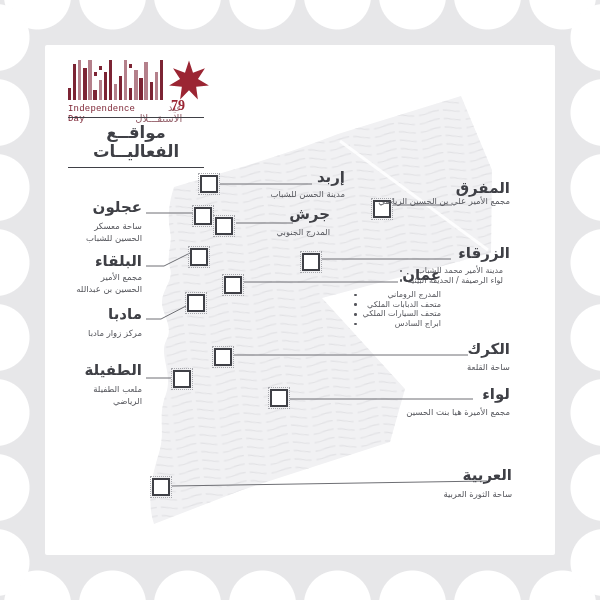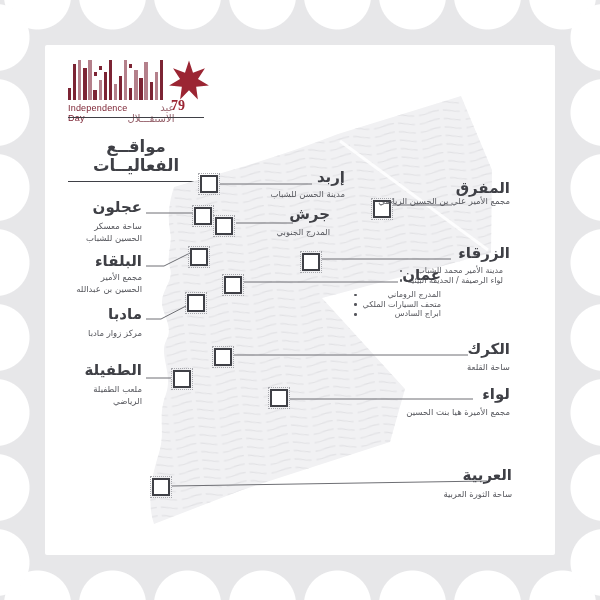--- a/index.html
+++ b/index.html
@@ -12,24 +12,24 @@
   .sc-left{left:0;top:0;width:45px;height:600px;background-image:radial-gradient(34px 34px at -4px 50%,#fff 33px,rgba(255,255,255,0) 34px);background-size:45px 75px;background-repeat:repeat-y;}
   .sc-right{right:0;top:0;width:45px;height:600px;background-image:radial-gradient(34px 34px at 49px 50%,#fff 33px,rgba(255,255,255,0) 34px);background-size:45px 75px;background-repeat:repeat-y;}
   .card{position:absolute;left:45px;top:45px;width:510px;height:510px;background:#fff;border-radius:2px;}
   
   .bars{position:absolute;left:68px;top:60px;width:96px;height:40px;display:flex;align-items:flex-end;gap:1.8px;}
   .bars i{display:block;width:3.3px;flex:0 0 3.3px;}
   .bars .d{background:#7c2434;}
   .bars .l{background:#b4808b;}
   .bardot{position:absolute;width:3.3px;height:3.5px;background:#7c2434;}
   .hdr-row{position:absolute;left:68px;top:102px;width:102px;display:flex;justify-content:space-between;align-items:baseline;}
-  .ind-en{font-family:Liberation Sans, sans-serif;font-size:9px;color:#7c2434;letter-spacing:.2px;}
+  .ind-en{font-family:Liberation Mono, monospace;font-size:9px;color:#7c2434;letter-spacing:.2px;}
   .ind-ar{font-size:10px;color:#96626c;direction:rtl;}
   .ed79{position:absolute;left:171px;top:98px;font-family:"Liberation Serif",serif;font-weight:bold;font-size:14px;color:#9b2533;}
-  .titlebox{position:absolute;left:68px;top:117px;width:136px;border-top:1.3px solid #3f4046;border-bottom:1.3px solid #3f4046;padding:19px 0 6px 0;text-align:center;}
+  .titlebox{position:absolute;left:68px;top:117px;width:136px;border-top:1.3px solid #3f4046;border-bottom:1.3px solid #3f4046;padding:5px 0 6px 0;text-align:center;}
   .titlebox span{font-size:16.5px;font-weight:bold;color:#3f4046;direction:rtl;letter-spacing:.5px;}
   
   svg.mapsvg{position:absolute;left:0;top:0;}
   
   .mk{position:absolute;width:14px;height:14px;background:#fff;border:2.4px solid #3f4046;outline:1.3px dotted #a7a8ad;outline-offset:1.5px;}
   
   .loc-title{position:absolute;font-size:15px;font-weight:bold;color:#3f4046;direction:rtl;white-space:nowrap;line-height:1.15;}
   .loc-sub{position:absolute;font-size:8.5px;color:#56575d;direction:rtl;text-align:right;white-space:nowrap;line-height:11.5px;}
   .bullets{position:absolute;direction:rtl;}
   .bullets div{position:relative;font-size:8px;color:#56575d;text-align:right;white-space:nowrap;line-height:9.7px;padding-left:10px;}
@@ -135,20 +135,21 @@
 
   <div class="loc-title" style="right:90px;top:245px">الزرقاء</div>
   <div class="bullets" style="right:97px;top:266px">
     <div>مدينة الأمير محمد للشباب</div>
     <div>لواء الرصيفة / الحديقة البيئية</div>
   </div>
 
   <div class="loc-title" style="right:159px;top:267px">عمان</div>
   <div class="bullets" style="right:159px;top:290px">
     <div>المدرج الروماني</div>
+    <div>متحف الدبابات الملكي</div>
     <div>متحف السيارات الملكي</div>
     <div>ابراج السادس</div>
   </div>
 
   <div class="loc-title" style="right:90px;top:341px">الكرك</div>
   <div class="loc-sub" style="right:90px;top:362px">ساحة القلعة</div>
 
   <div class="loc-title" style="right:90px;top:386px">لواء</div>
   <div class="loc-sub" style="right:90px;top:407px">مجمع الأميرة هيا بنت الحسين</div>
 

